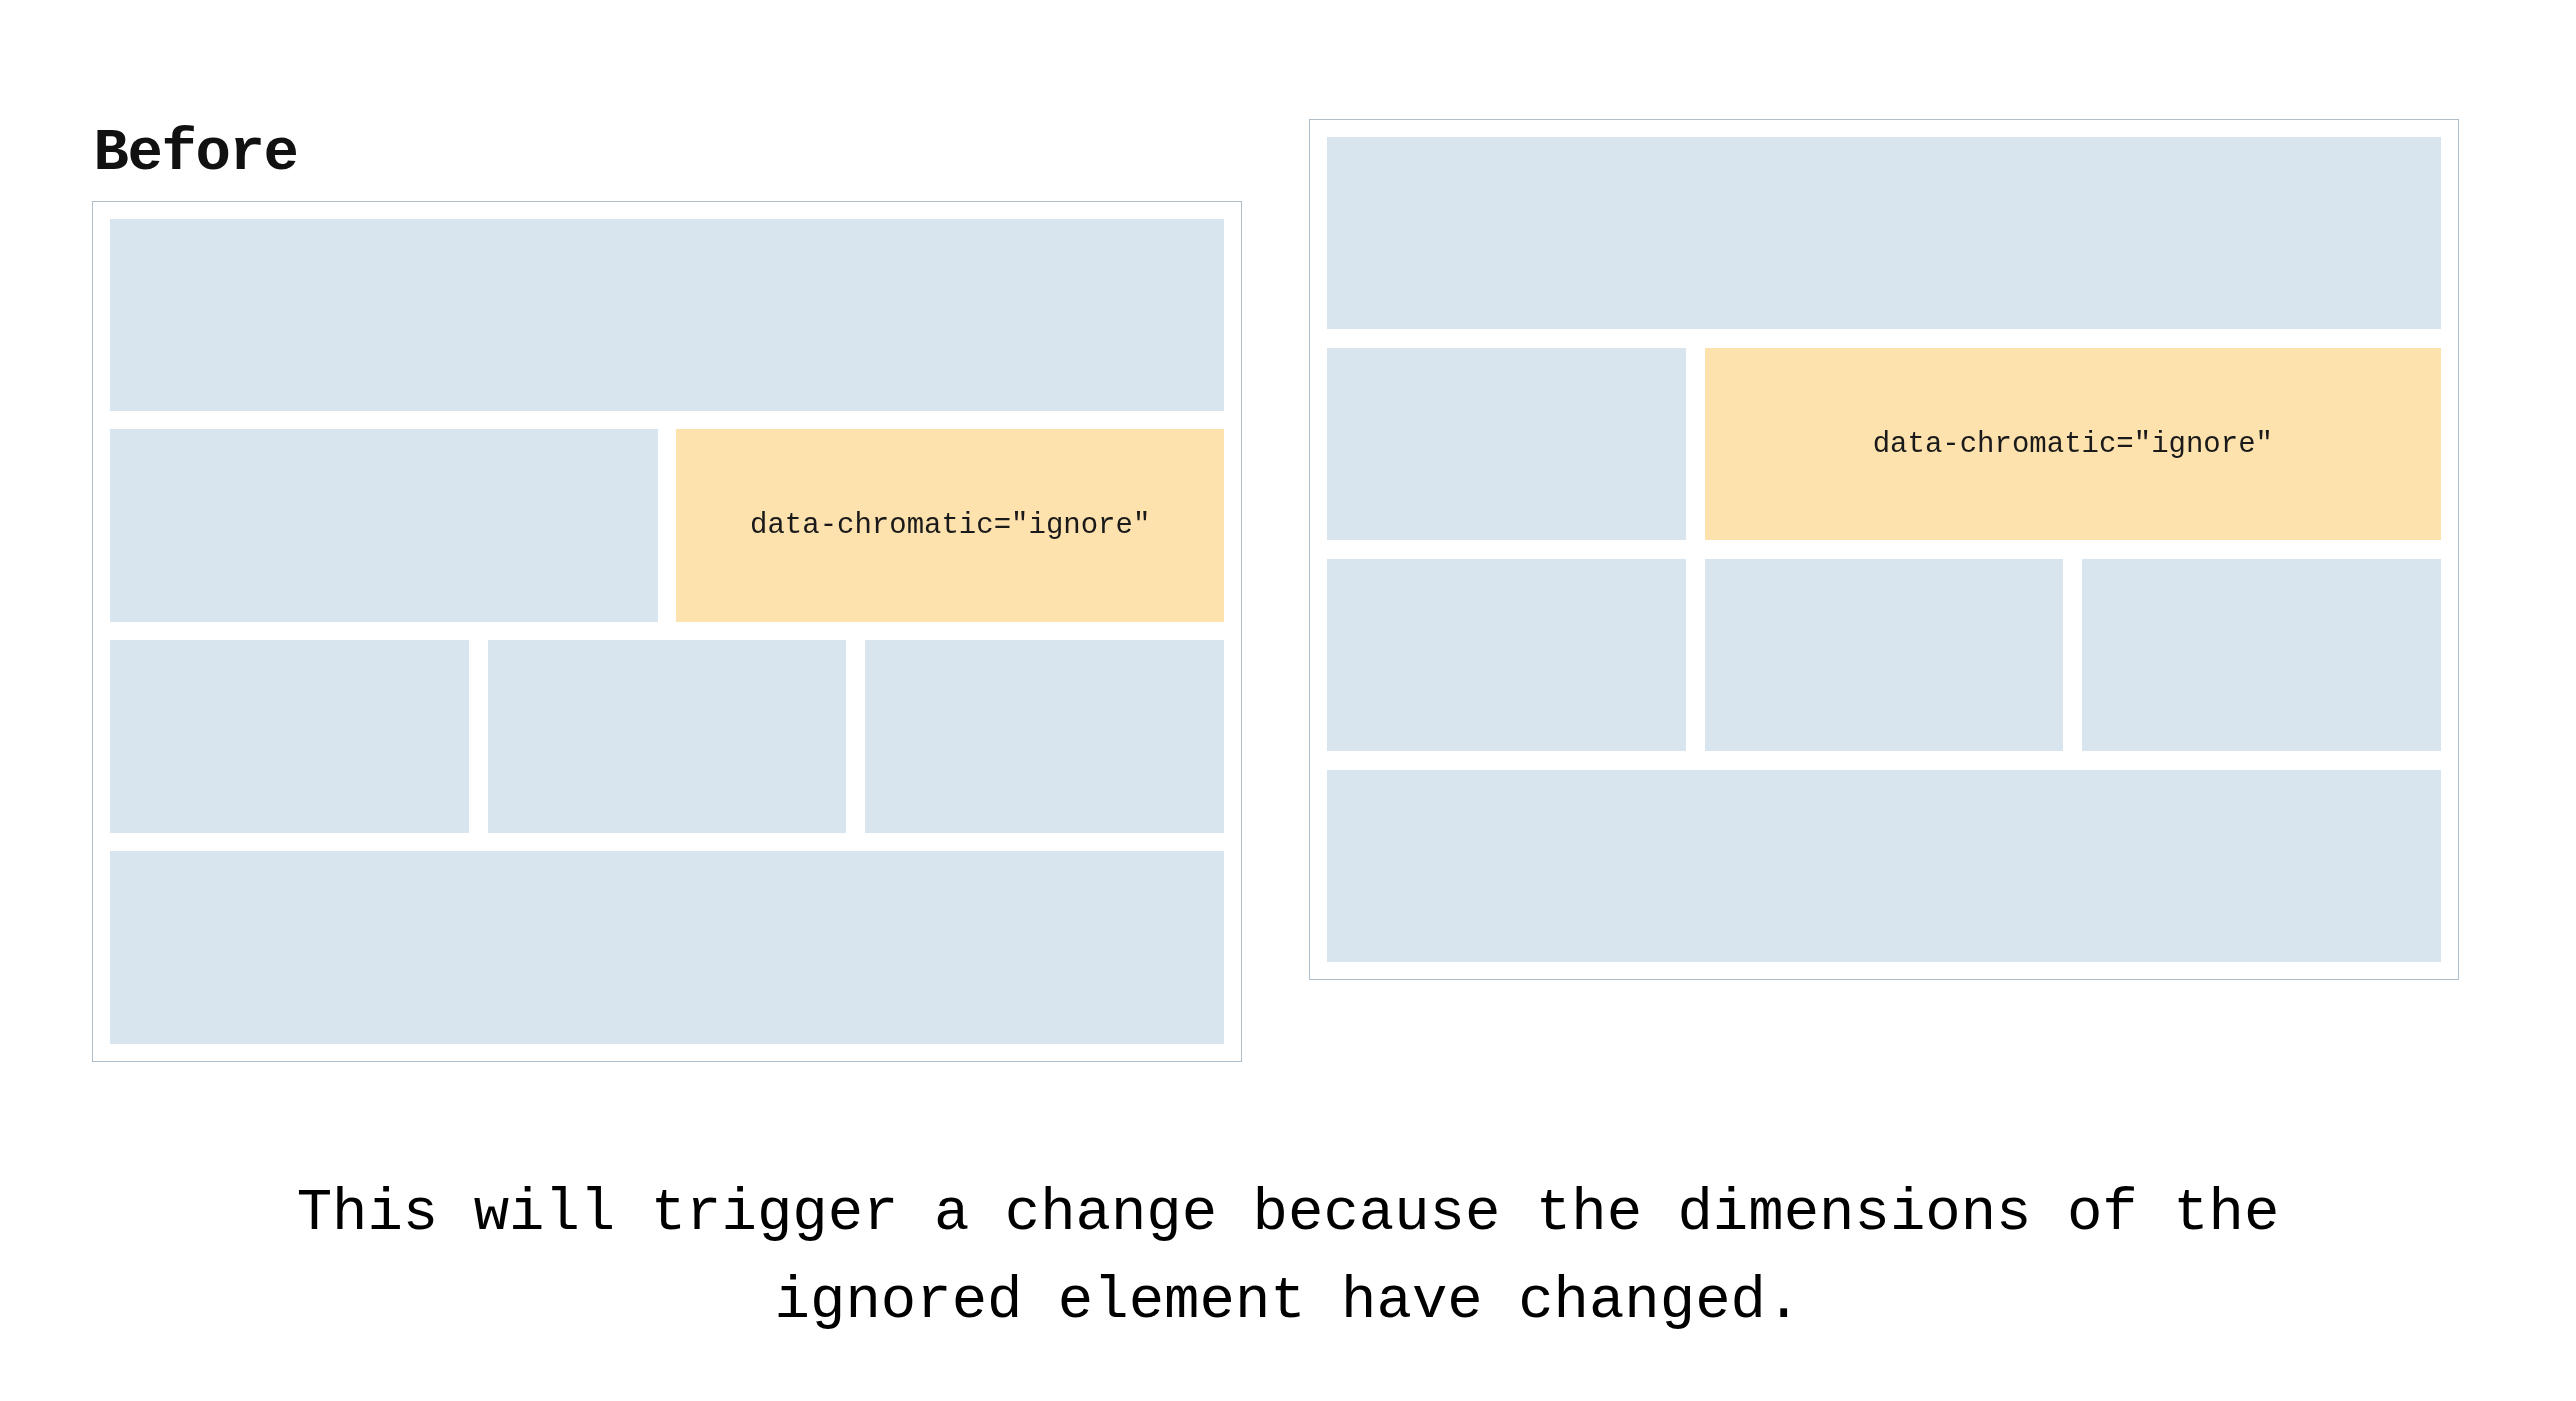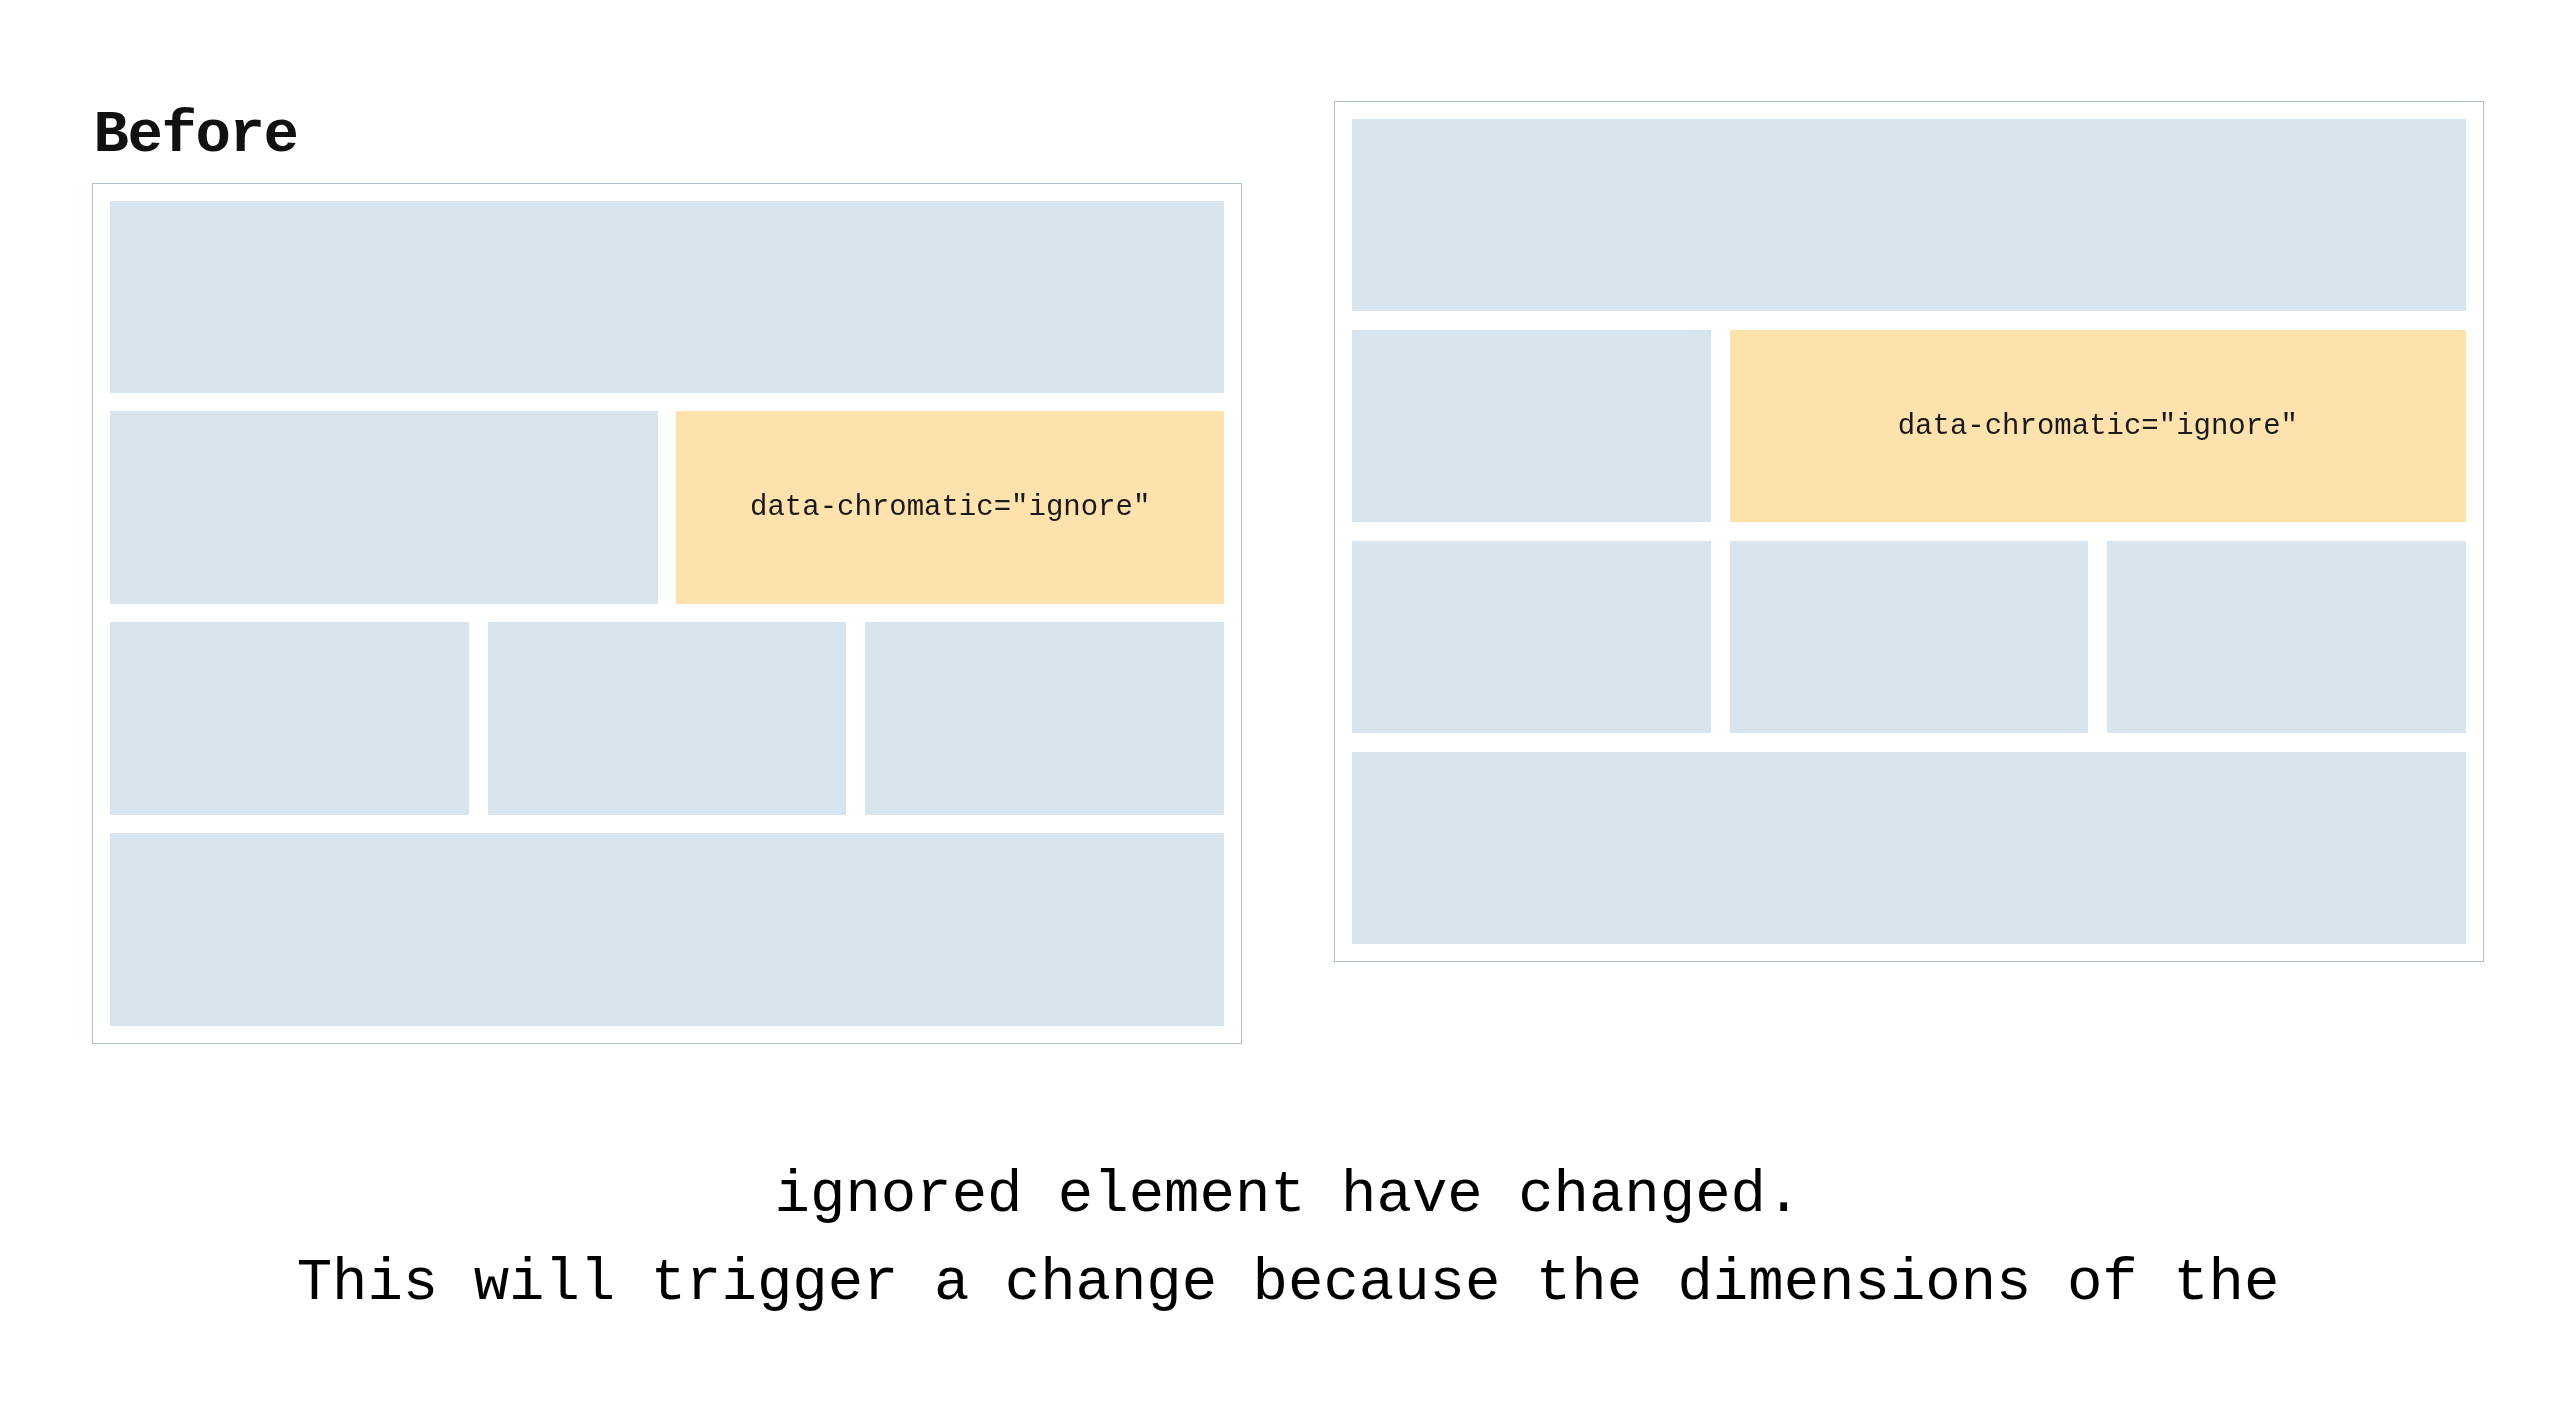--- a/index.html
+++ b/index.html
@@ -9,21 +9,22 @@
     background: #ffffff;
     font-family: "Liberation Mono", "DejaVu Sans Mono", monospace;
     color: #111111;
     overflow: hidden;
   }
   .wrap {
     padding: 101px 92px 0 92px;
   }
   .columns {
     display: flex;
-    gap: 92px;
+    gap: 67px;
+    margin-top: 18px;
   }
   .col {
     width: 1150px;
     flex: 0 0 1150px;
   }
   .col-title {
     font-size: 59px;
     font-weight: bold;
     line-height: 70px;
     letter-spacing: -1.4px;
@@ -115,17 +116,17 @@
         </div>
         <div class="row">
           <div class="block full"></div>
         </div>
       </div>
     </div>
 
   </div>
 
   <div class="caption">
+    <span class="cap-line">This will trigger a change because the dimensions of the</span>
     <span class="cap-line">ignored element have changed.</span>
-    <span class="cap-line">This will trigger a change because the dimensions of the</span>
   </div>
 </div>
 
 
 </body></html>

